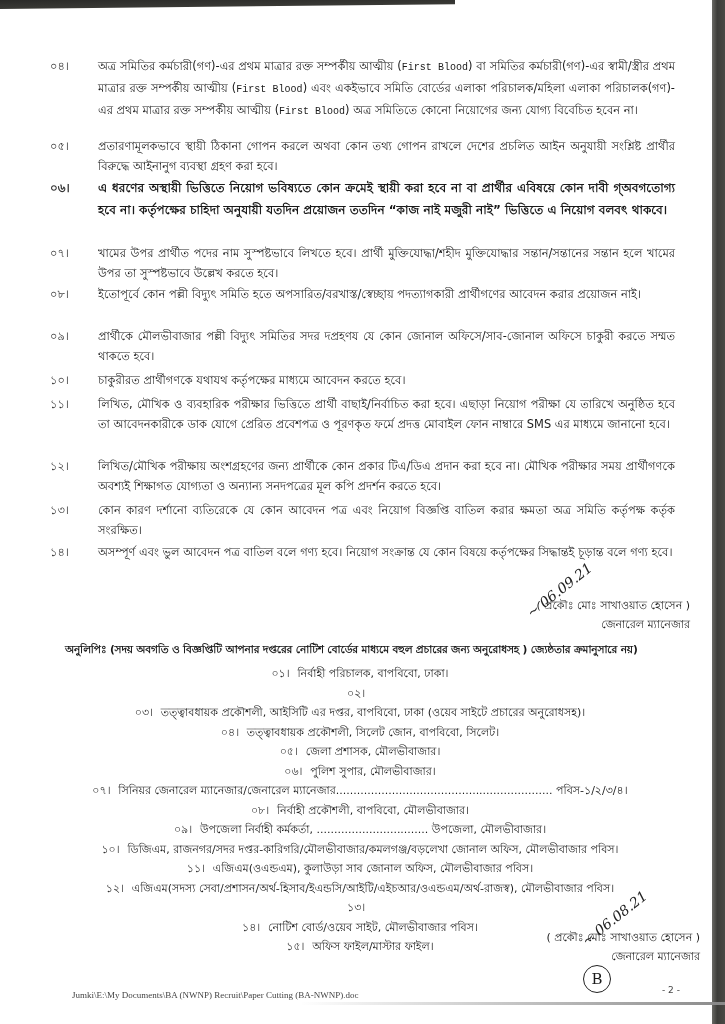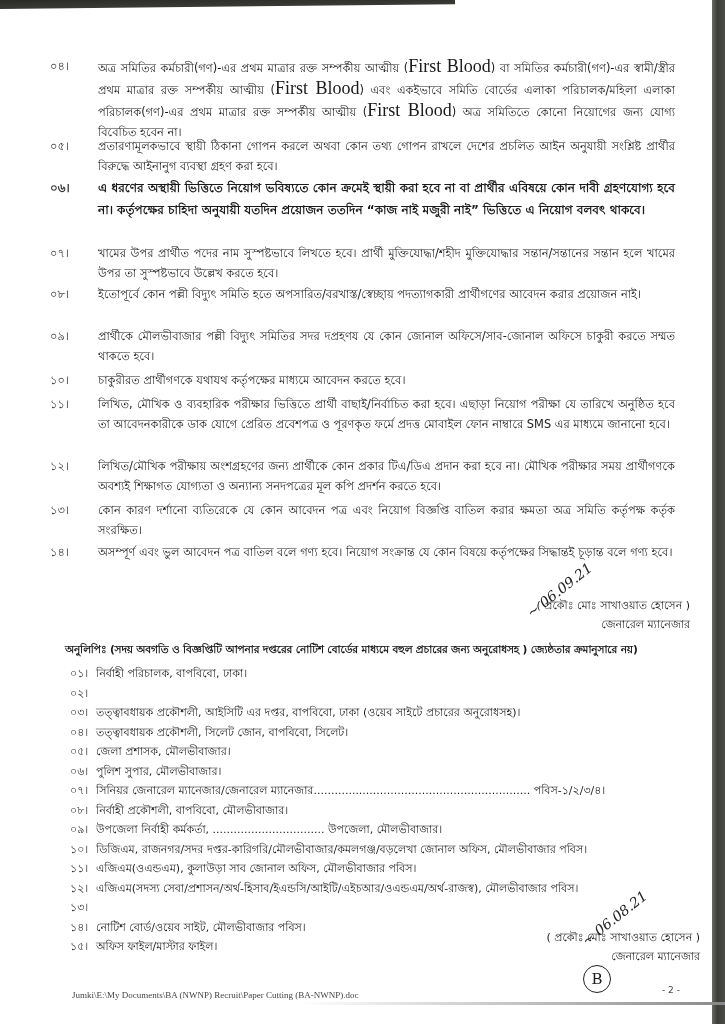--- a/index.html
+++ b/index.html
@@ -22,36 +22,36 @@
     position:absolute; left:300px; right:0; top:1002px; height:3px;
     background:linear-gradient(90deg,rgba(120,120,120,0),#8a8a8a);
   }
   .clause {
     position:absolute; left:50px; width:625px;
     display:flex; font-size:11.4px; line-height:20px;
   }
   .clause .num { width:48px; flex:none; color:#333; }
   .clause .txt { flex:1; text-align:justify; }
   .clause.bold { font-weight:bold; font-size:12px; line-height:22px; }
-  .latin { font-family:Liberation Serif, serif; font-size:18px; }
+  .latin { font-family:Liberation Mono, monospace; font-size:10px; }
 
   .sig-block {
     position:absolute; text-align:right; font-size:11px; line-height:19px;
   }
   .signature {
     position:absolute; font-family:"DejaVu Serif", serif; font-style:italic;
     color:#222; font-size:14px; transform:rotate(-38deg);
   }
   .cc-header {
     position:absolute; left:65px; top:642px; width:620px;
     font-size:10.6px; font-weight:bold; 
     white-space:nowrap; letter-spacing:-0.2px;
   }
   .cc-list { position:absolute; left:70px; top:664px; width:580px; }
-  .cc-item { display:flex; font-size:11px; line-height:19.5px; white-space:nowrap; }
+  .cc-item { display:flex; font-size:11px; line-height:19.5px; white-space:nowrap;justify-content:center; }
   .cc-item .num { width:26px; flex:none; color:#333; }
   .footer-path {
     position:absolute; left:72px; top:990px; font-family:"Liberation Serif", serif;
     font-size:9px; color:#444;
   }
   .page-num { position:absolute; left:662px; top:985px; font-size:9px; color:#444; }
   .initial-circle {
     position:absolute; left:583px; top:965px; width:26px; height:26px;
     border:1.5px solid #222; border-radius:50%; font-size:15px;
     font-family:"DejaVu Serif", serif; text-align:center; line-height:26px;
@@ -68,21 +68,21 @@
     <div class="clause" style="top: 56px;">
       <span class="num">০৪।</span>
       <span class="txt">অত্র সমিতির কর্মচারী(গণ)-এর প্রথম মাত্রার রক্ত সম্পর্কীয় আত্মীয় (<span class="latin">First Blood</span>) বা সমিতির কর্মচারী(গণ)-এর স্বামী/স্ত্রীর প্রথম মাত্রার রক্ত সম্পর্কীয় আত্মীয় (<span class="latin">First Blood</span>) এবং একইভাবে সমিতি বোর্ডের এলাকা পরিচালক/মহিলা এলাকা পরিচালক(গণ)-এর প্রথম মাত্রার রক্ত সম্পর্কীয় আত্মীয় (<span class="latin">First Blood</span>) অত্র সমিতিতে কোনো নিয়োগের জন্য যোগ্য বিবেচিত হবেন না।</span>
     </div>
     <div class="clause" style="top: 136px;">
       <span class="num">০৫।</span>
       <span class="txt">প্রতারণামূলকভাবে স্থায়ী ঠিকানা গোপন করলে অথবা কোন তথ্য গোপন রাখলে দেশের প্রচলিত আইন অনুযায়ী সংশ্লিষ্ট প্রার্থীর বিরুদ্ধে আইনানুগ ব্যবস্থা গ্রহণ করা হবে।</span>
     </div>
     <div class="clause bold" style="top: 177px;">
       <span class="num">০৬।</span>
-      <span class="txt">এ ধরণের অস্থায়ী ভিত্তিতে নিয়োগ ভবিষ্যতে কোন ক্রমেই স্থায়ী করা হবে না বা প্রার্থীর এবিষয়ে কোন দাবী গ্রহণযোগ্য হবে না। কর্তৃপক্ষের চাহিদা অনুযায়ী যতদিন প্রয়োজন ততদিন “কাজ নাই মজুরী নাই” ভিত্তিতে এ নিয়োগ বলবৎ থাকবে।</span>
+      <span class="txt">এ ধরণের অস্থায়ী ভিত্তিতে নিয়োগ ভবিষ্যতে কোন ক্রমেই স্থায়ী করা হবে না বা প্রার্থীর এবিষয়ে কোন দাবী গ্অবগতোগ্য হবে না। কর্তৃপক্ষের চাহিদা অনুযায়ী যতদিন প্রয়োজন ততদিন “কাজ নাই মজুরী নাই” ভিত্তিতে এ নিয়োগ বলবৎ থাকবে।</span>
     </div>
     <div class="clause" style="top: 243px;">
       <span class="num">০৭।</span>
       <span class="txt">খামের উপর প্রার্থীত পদের নাম সুস্পষ্টভাবে লিখতে হবে। প্রার্থী মুক্তিযোদ্ধা/শহীদ মুক্তিযোদ্ধার সন্তান/সন্তানের সন্তান হলে খামের উপর তা সুস্পষ্টভাবে উল্লেখ করতে হবে।</span>
     </div>
     <div class="clause" style="top: 284px;">
       <span class="num">০৮।</span>
       <span class="txt">ইতোপূর্বে কোন পল্লী বিদ্যুৎ সমিতি হতে অপসারিত/বরখাস্ত/স্বেচ্ছায় পদত্যাগকারী প্রার্থীগণের আবেদন করার প্রয়োজন নাই।</span>
     </div>
     <div class="clause" style="top: 326px;">

